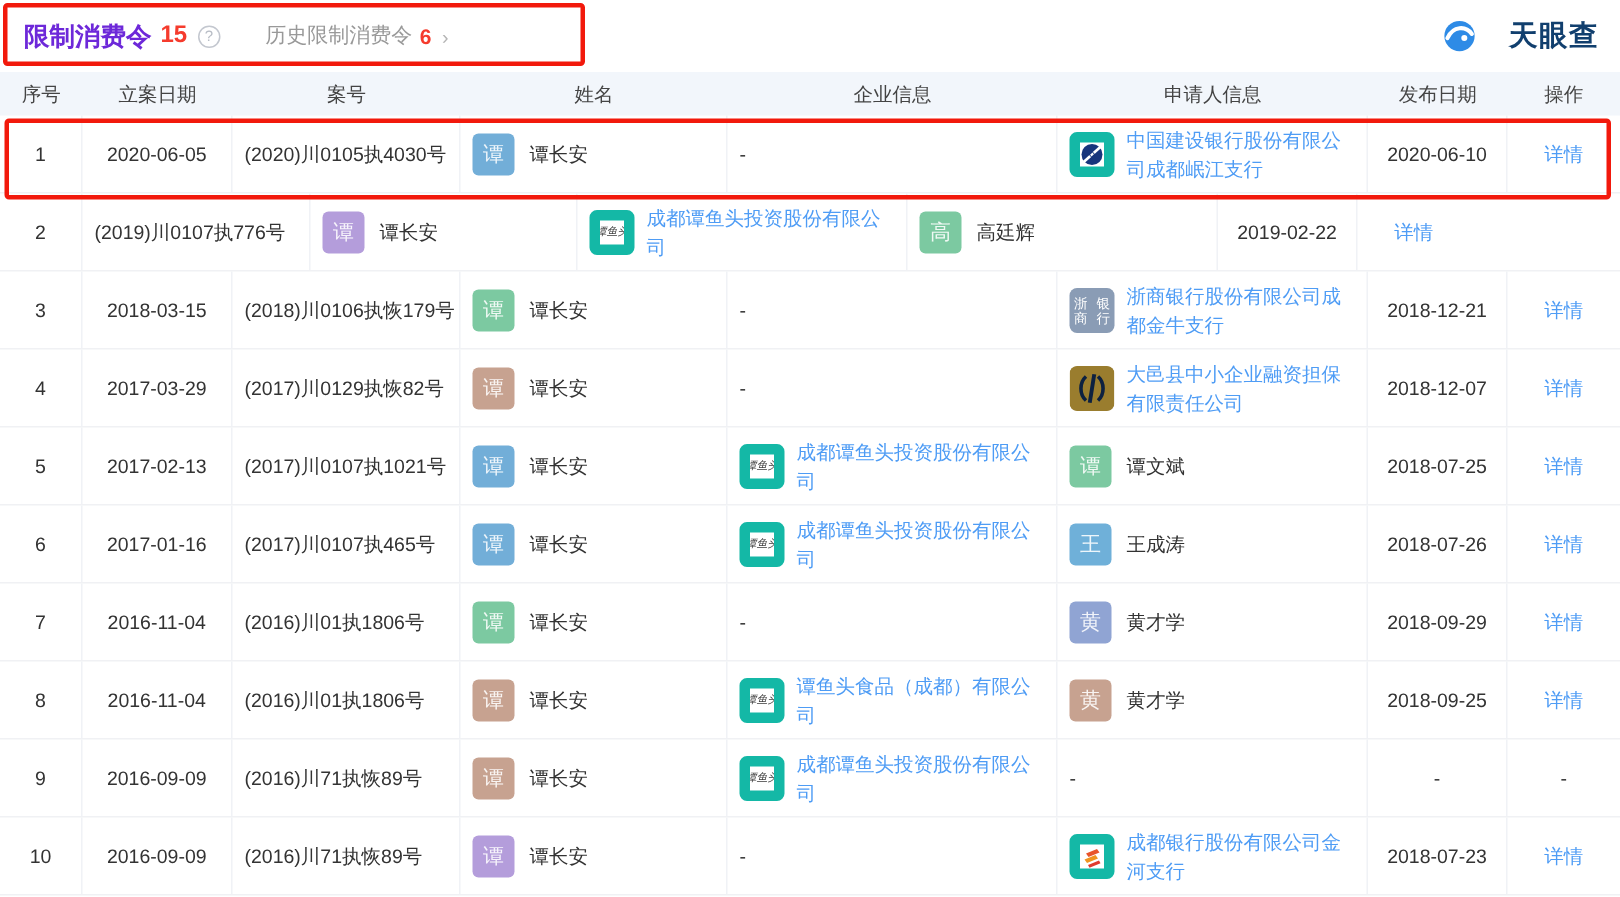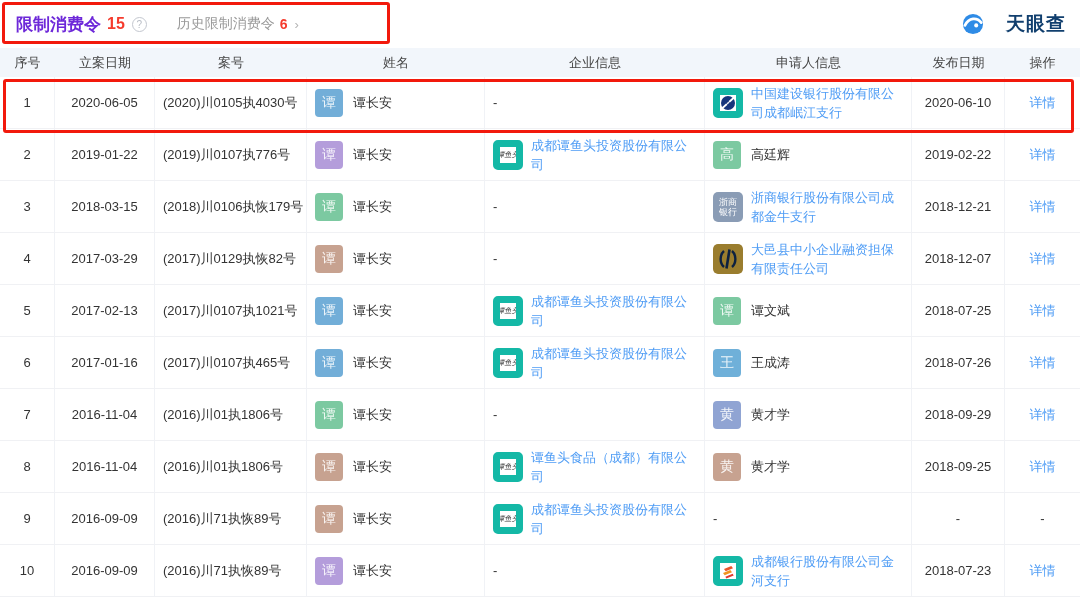--- a/index.html
+++ b/index.html
@@ -34,21 +34,21 @@
   .c4{width:220px;}
   .c5{width:207px;}
   .c6{width:93px;justify-content:center;}
   .c7{width:75px;justify-content:center;}
 
   .avatar{width:28px;height:28px;border-radius:4px;flex:0 0 28px;margin-right:10px;
     display:flex;align-items:center;justify-content:center;font-size:14px;color:rgba(255,255,255,.88);}
   .logo-box{width:30px;height:30px;border-radius:5px;flex:0 0 30px;margin-right:8px;
     display:flex;align-items:center;justify-content:center;overflow:hidden;}
   .logo-white{background:#fff;border:7px solid #14b8a6;}
-  .logo-zheshang{background:#8a9cb5;flex-direction:column;}
+  .logo-zheshang{background:#8a9cb5;flex-direction:row;}
   .logo-zheshang span{display:block;color:#fff;font-size:9px;line-height:10px;text-align:center;}
   .logo-tanyutou span{font-size:8px;color:#3a3a3a;font-family:"DejaVu Serif",serif;font-style:italic;transform:scale(.92);white-space:nowrap;}
   .link{color:var(--link);cursor:pointer;text-decoration:none;line-height:19px;}
   .wrap{max-width:160px;display:inline-block;}
   .name{line-height:19px;}
   .dash{color:#333;}
 
   
   .annotation{position:absolute;border:3px solid var(--red);border-radius:3px;pointer-events:none;z-index:6;}
   .ann-title{left:2px;top:2px;width:388px;height:42px;}
@@ -139,23 +139,20 @@
           <span>2020-06-10</span>
         </div>
         <div class="cell c7">
           <a class="link">详情</a>
         </div>
       </div>
       <div class="t-row">
         <div class="cell c0">
           <span>2</span>
         </div>
-        <div class="cell c1">
-          <span>2019-01-22</span>
-        </div>
         <div class="cell c2">
           <span>(2019)川0107执776号</span>
         </div>
         <div class="cell c3">
           <span class="avatar" style="background: rgb(180, 157, 219);">
             <span>谭</span>
           </span>
           <span class="name">谭长安</span>
         </div>
         <div class="cell c4">

